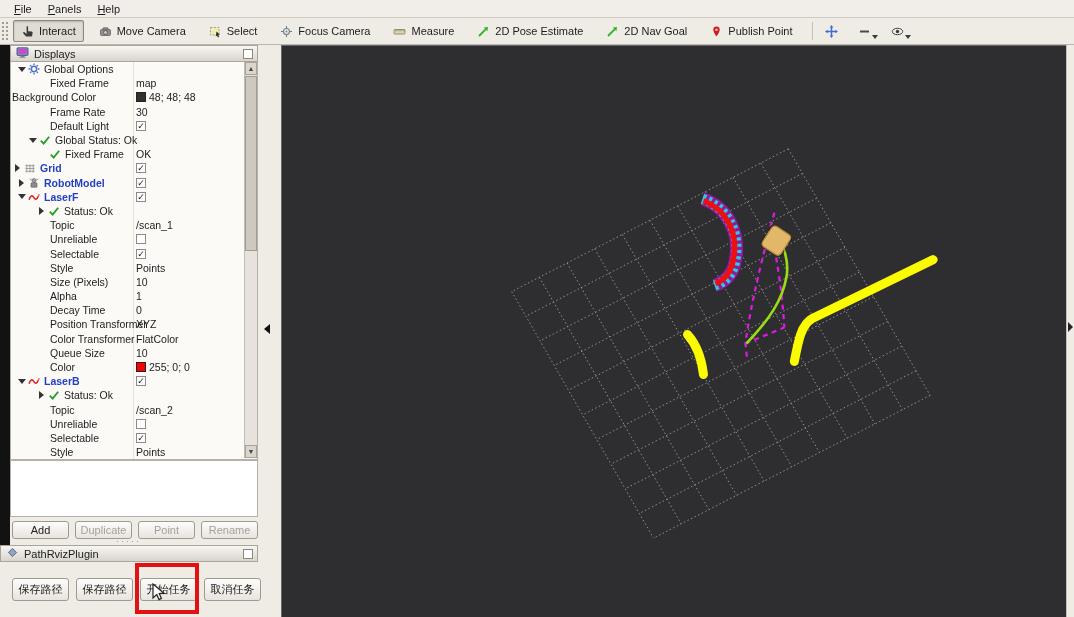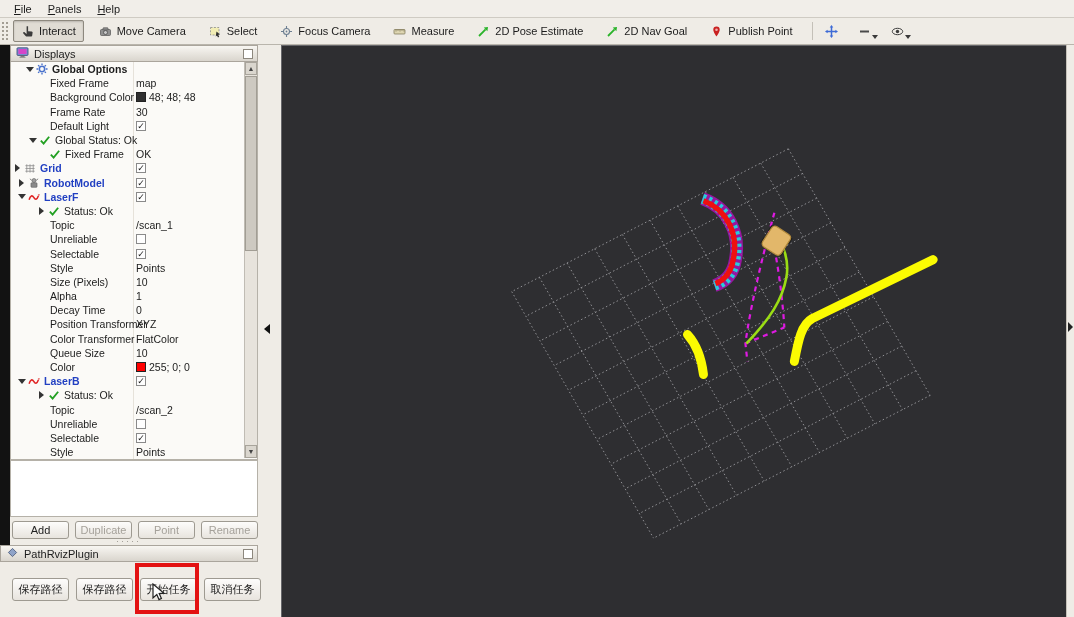--- a/index.html
+++ b/index.html
@@ -183,41 +183,41 @@
           <rect x="2.4" y="3" width="8.2" height="5" fill="#d545c8"></rect>
           <rect x="4.5" y="9.6" width="4" height="1.2" fill="#666"></rect>
           <rect x="3.5" y="10.8" width="6" height="1" fill="#888"></rect>
         </svg></span>
     <span>Displays</span>
     <span class="float-btn"></span>
   </div>
   <div id="tree">
     <div class="colsep"></div>
     <div id="tree-rows">
-        <div class="trow" style="padding-left: 12px; font-weight: bold;">
+        <div class="trow" style="padding-left: 4px;">
           <span class="exp open">
             <i></i>
           </span>
           <span class="ticon">
             <svg class="ic" viewBox="0 0 13 13">
               <circle cx="6.5" cy="6.5" r="2.9" fill="none" stroke="#4a72cc" stroke-width="1.7"></circle>
               <g stroke="#4a72cc" stroke-width="1.5">
                 <path d="M6.5.5v1.8M6.5 10.7v1.8M.5 6.5h1.8M10.7 6.5h1.8M2.3 2.3l1.2 1.2M9.5 3.5l1.2-1.2M2.3 10.7l1.2-1.2M9.5 9.5l1.2 1.2"></path>
               </g>
             </svg>
           </span>
           <span class="tname">Global Options</span>
         </div>
         <div class="trow" style="padding-left: 38px;">
           <span class="tname">Fixed Frame</span>
           <span class="tval">
             <span>map</span>
           </span>
         </div>
-        <div class="trow" style="padding-left: 38px;">
+        <div class="trow" style="">
           <span class="tname">Background Color</span>
           <span class="tval">
             <span class="swatch" style="background:#303030"></span>
             <span>48; 48; 48</span>
           </span>
         </div>
         <div class="trow" style="padding-left: 38px;">
           <span class="tname">Frame Rate</span>
           <span class="tval">
             <span>30</span>

